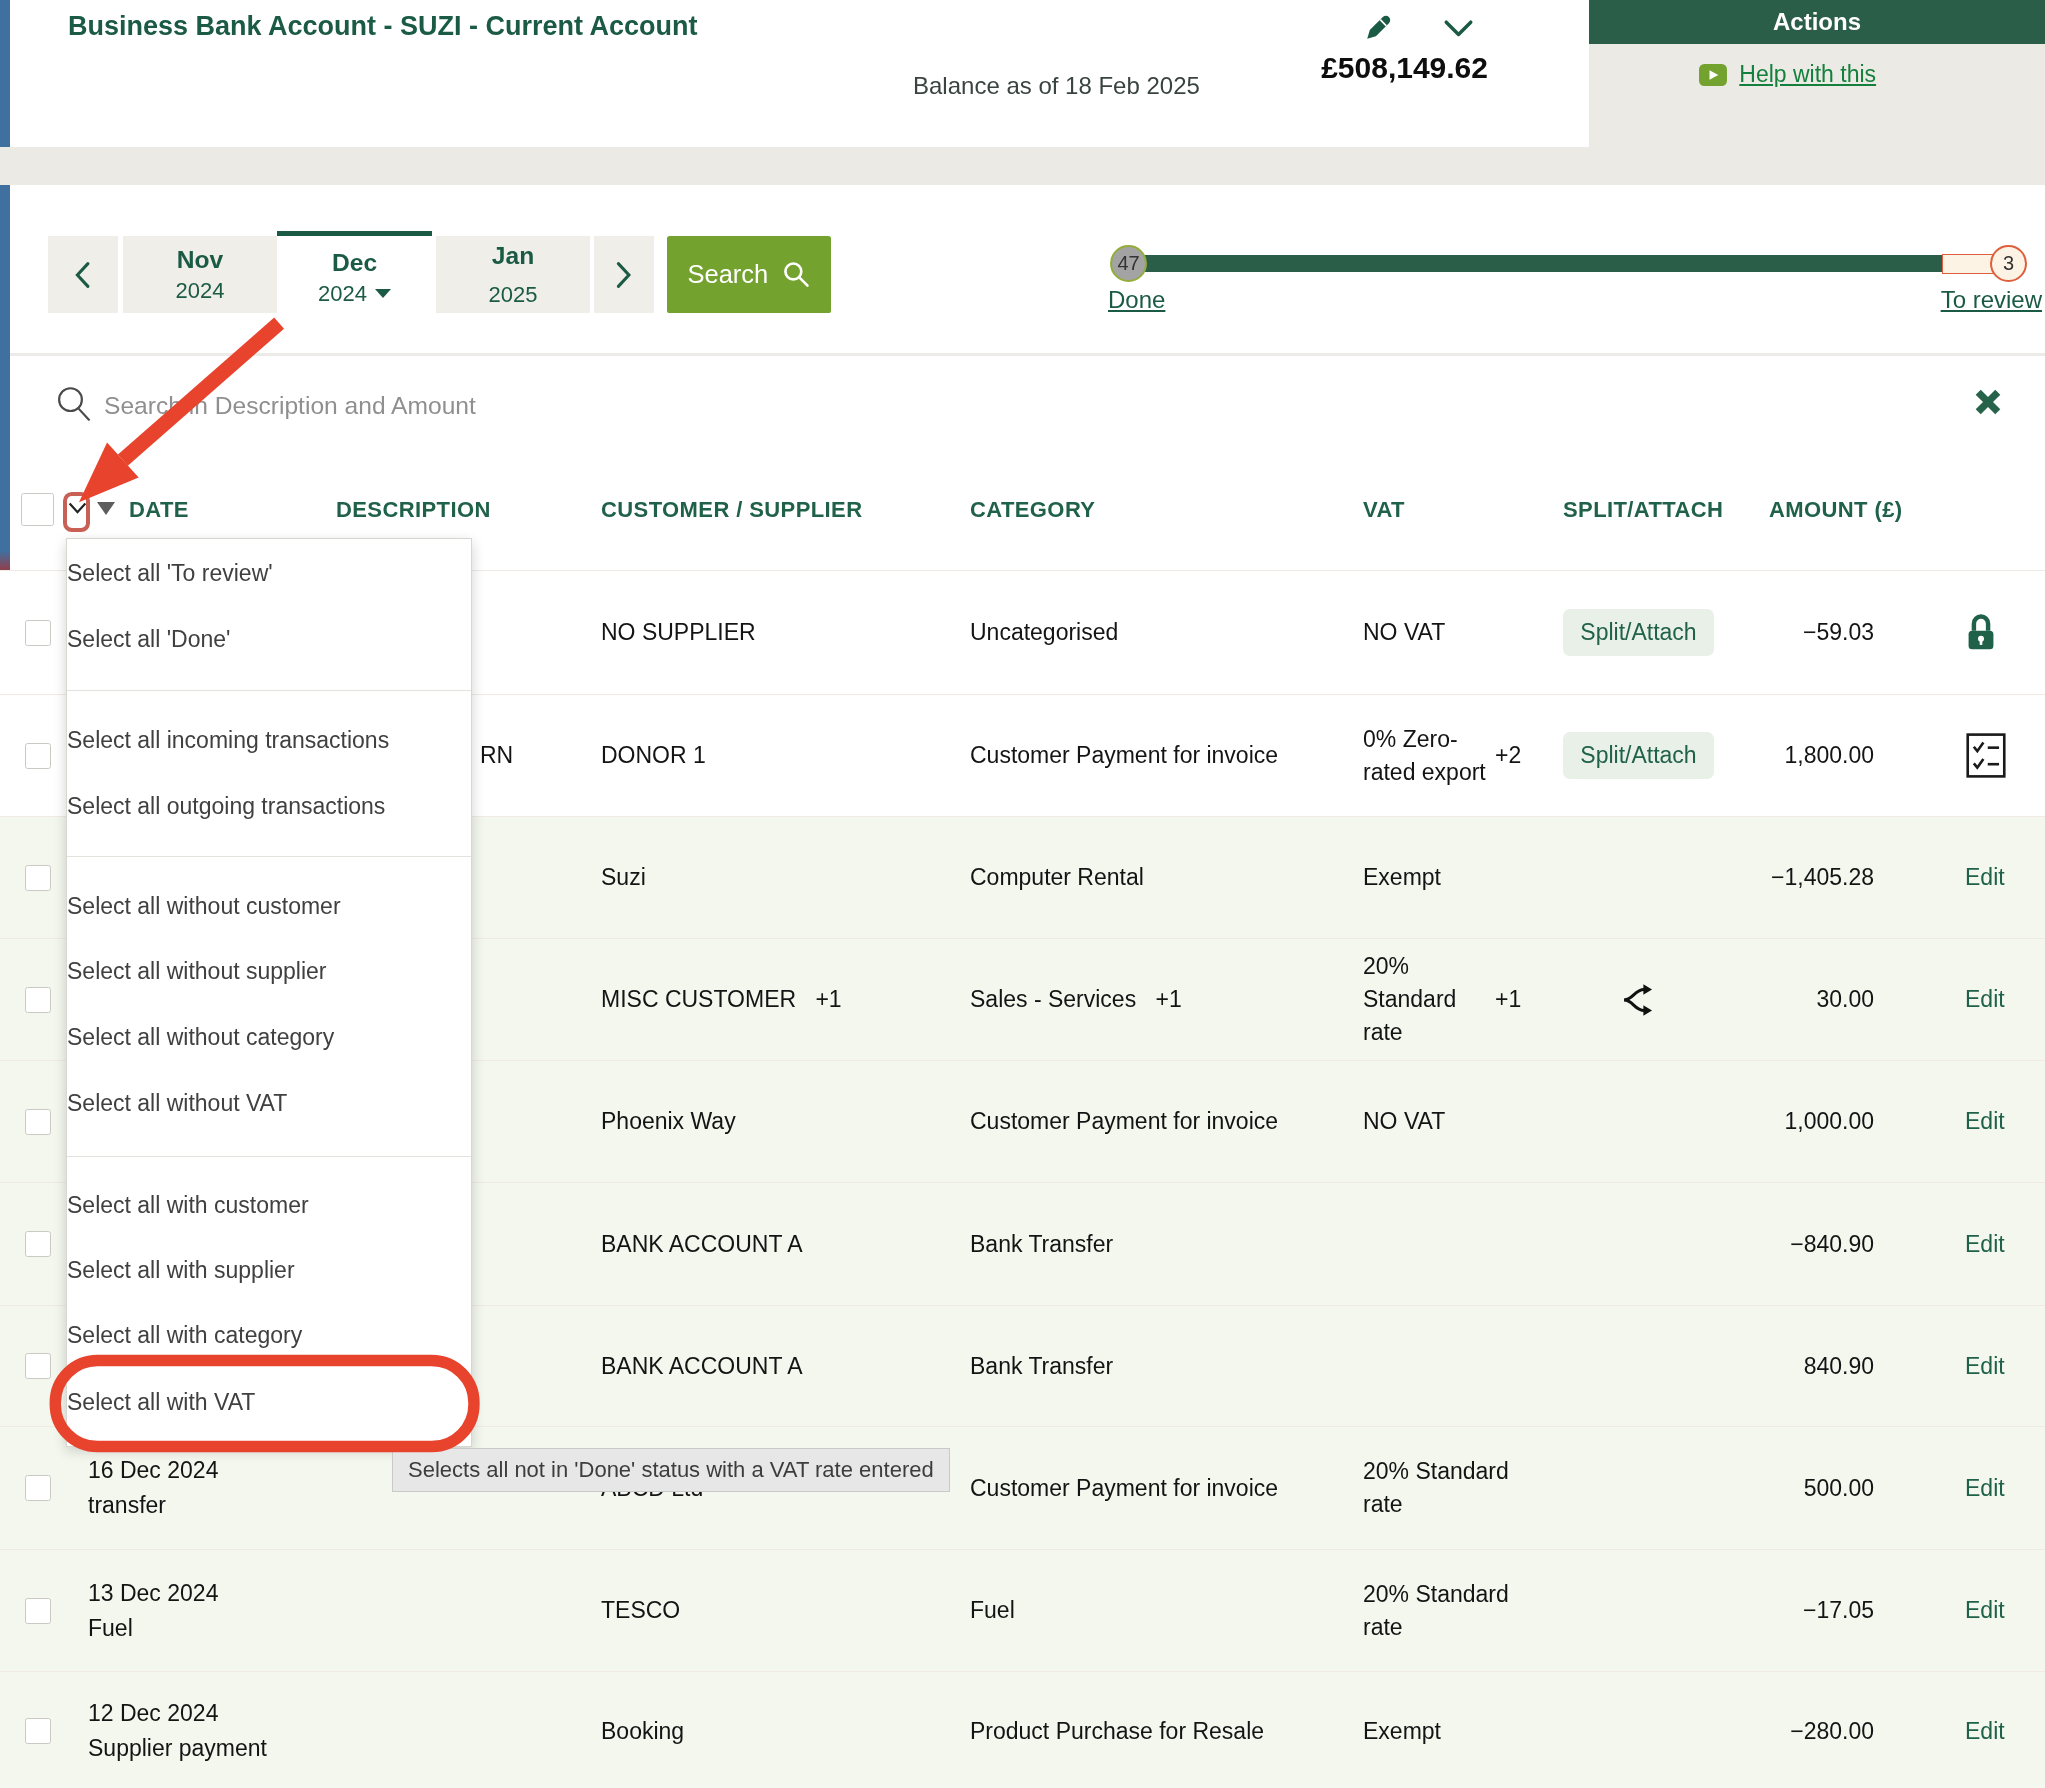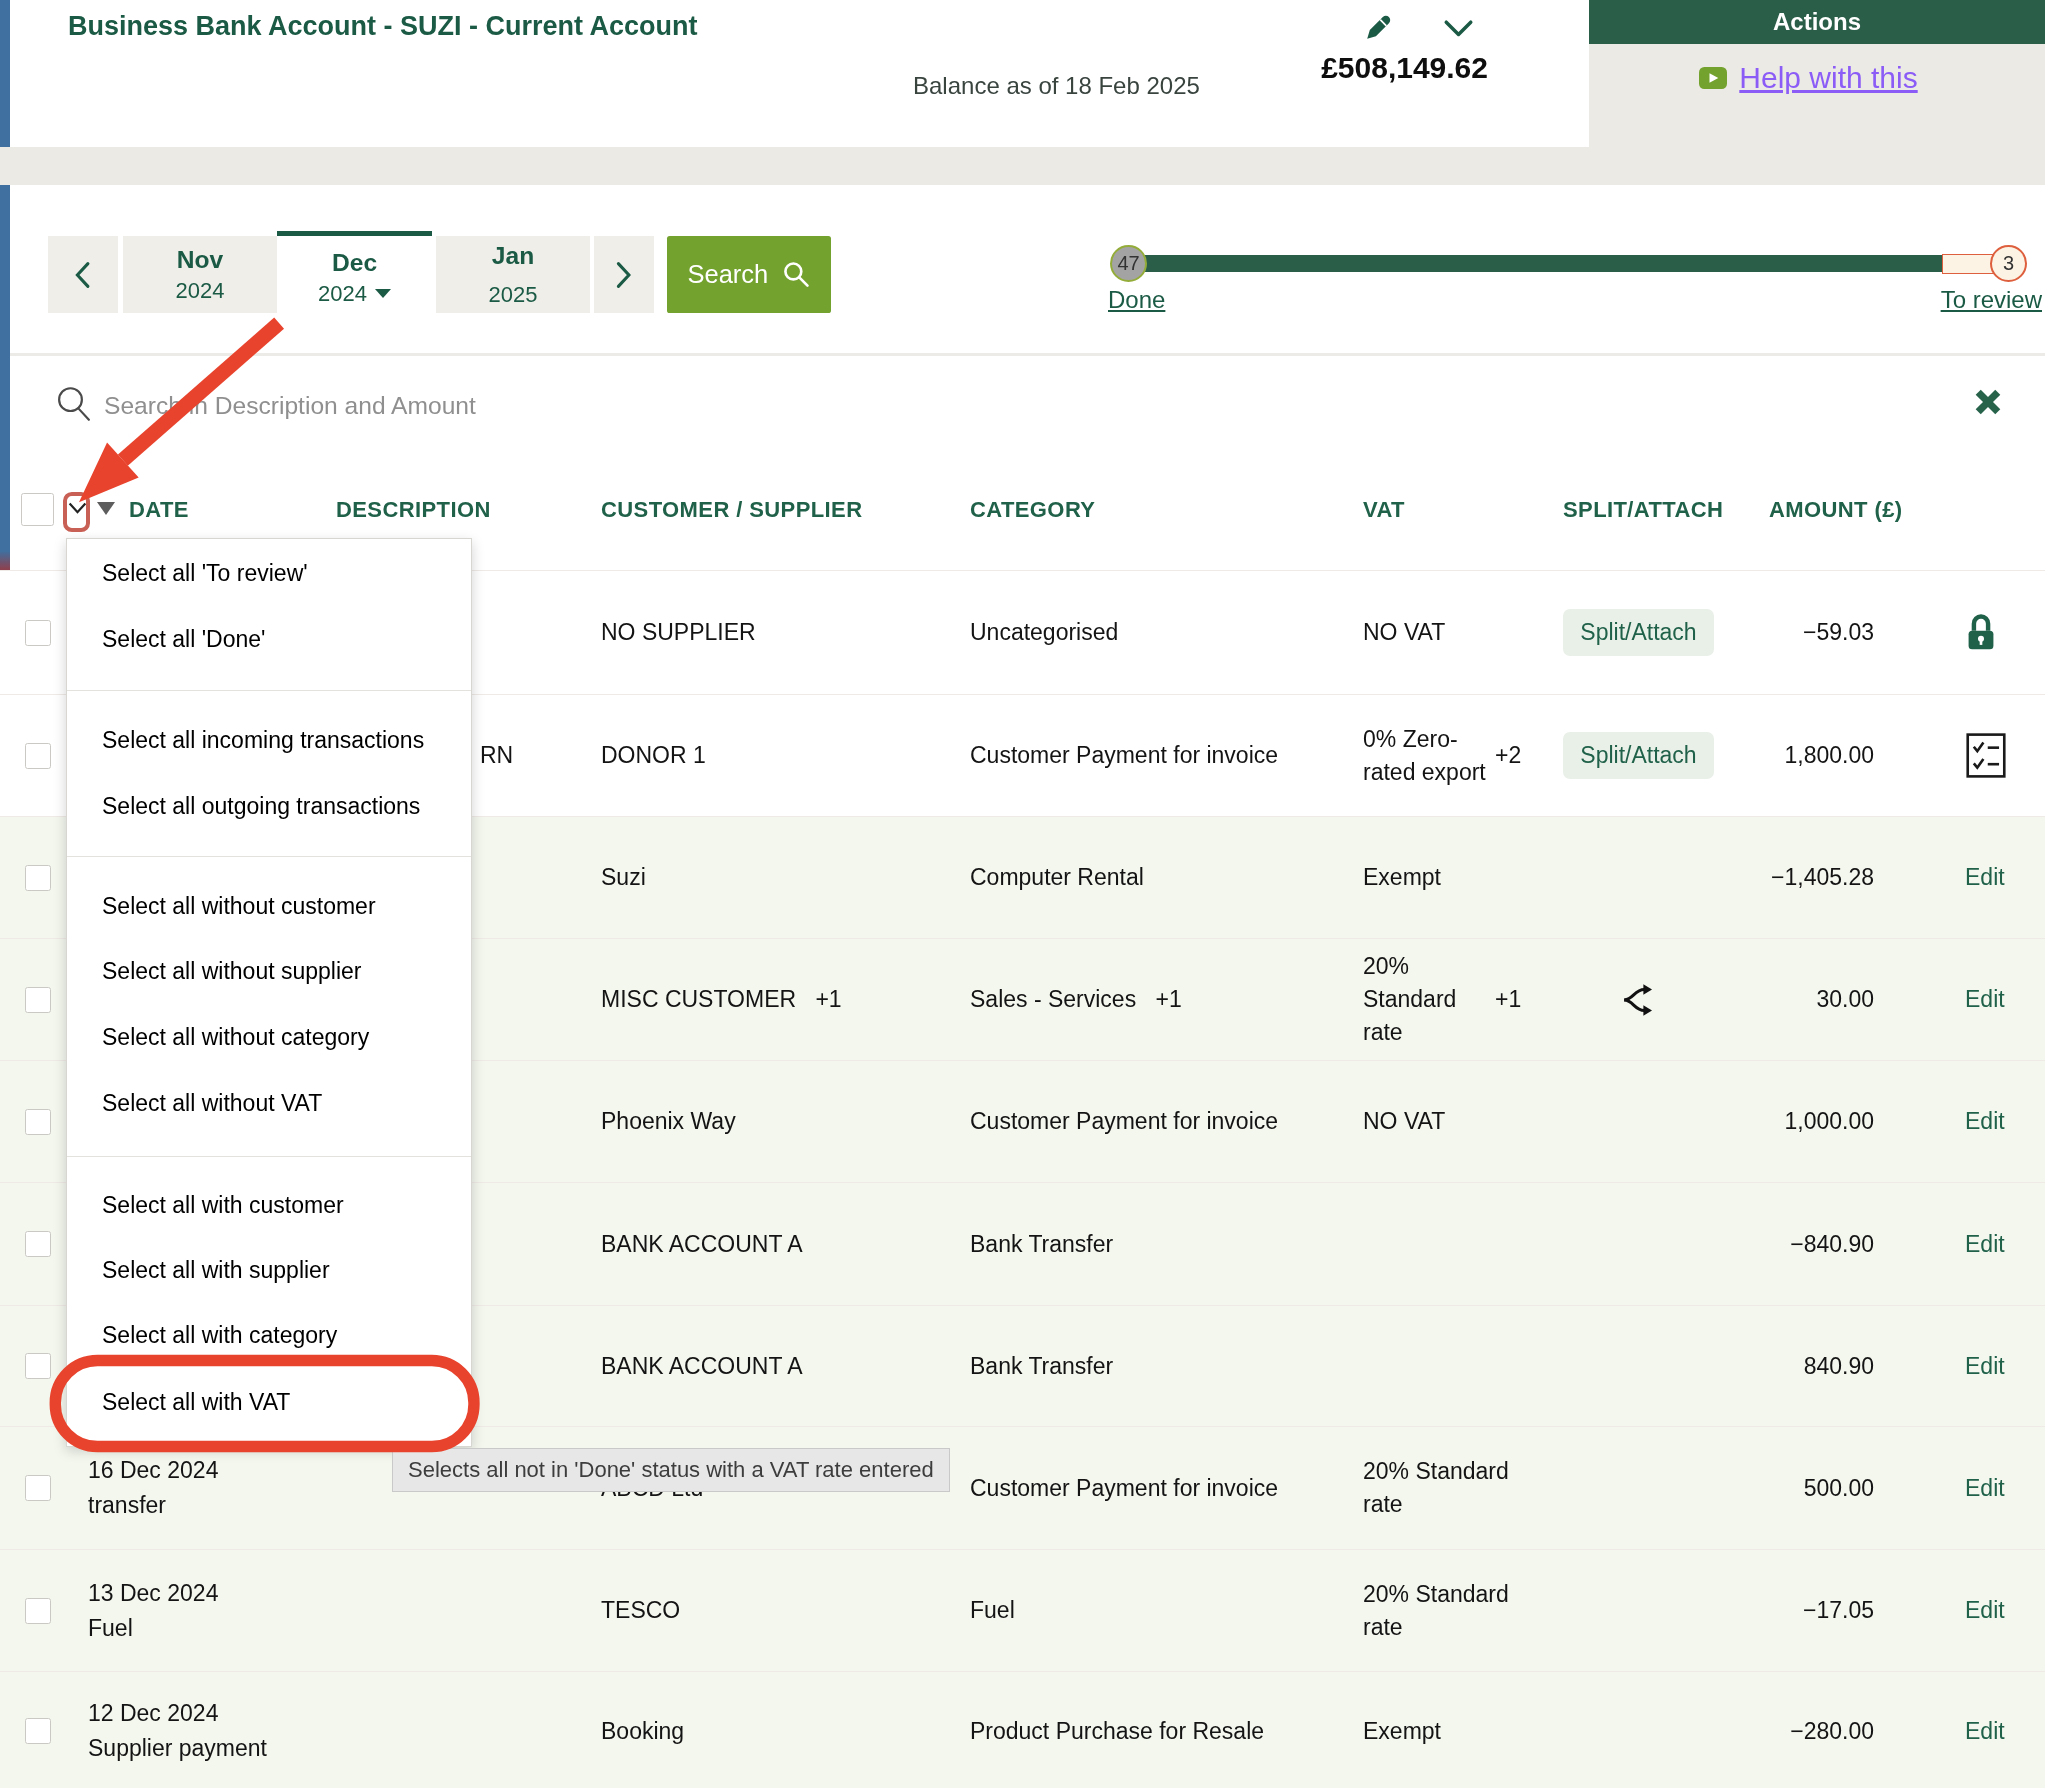--- a/index.html
+++ b/index.html
@@ -20,21 +20,21 @@
   #title{left:68px;top:11.4px;font-size:27px;font-weight:700;color:#1b5a45;}
   #gray-band{left:0;top:147px;width:2045px;height:38px;background:#eceae5;}
   #right-panel{left:1589px;top:44px;width:456px;height:140px;background:#eceae5;}
   #actions-btn{left:1589px;top:0;width:456px;height:44px;background:#2b5e49;color:#fff;
     display:flex;align-items:center;justify-content:center;font-size:24px;cursor:pointer;font-weight:bold;}
   #balance-label{left:913px;top:72px;font-size:24px;color:#39443f;}
   #balance-value{left:1211px;top:51px;width:277px;text-align:right;font-size:30px;font-weight:700;color:#0e0e0e;}
   #pencil{left:1362px;top:10.5px;cursor:pointer;}
   #acct-chevron{left:1441px;top:16px;cursor:pointer;}
   #help-row{left:1699px;top:61px;display:flex;align-items:center;gap:12.3px;cursor:pointer;}
-  #help-label{font-size:30px;color:#8b5cf6;text-decoration:underline;font-weight:500;}
+  #help-label{font-size:23px;color:#15803d;text-decoration:underline;font-weight:500;}
 
   
   .navbtn{top:236px;height:77px;background:#efeee9;display:flex;align-items:center;justify-content:center;cursor:pointer;}
   .tab{top:236px;height:77px;background:#efeee9;display:flex;flex-direction:column;align-items:center;justify-content:center;cursor:pointer;}
   .tab .m{font-size:24.6px;font-weight:600;color:#1b5a45;line-height:32px;}
   .tab .y{font-size:22px;color:#1b5a45;line-height:29px;display:flex;align-items:center;gap:8px;}
   #tab-dec{background:#ffffff;border-top:5.3px solid #1b5a45;top:231px;height:83px;}
   .tri-down{width:0;height:0;border-left:8px solid transparent;border-right:8px solid transparent;border-top:9.7px solid #1b5a45;}
   #search-btn{left:667px;top:236px;width:164px;height:77px;background:#74a22f;border-radius:2.6px;
     display:flex;align-items:center;justify-content:center;gap:12.3px;color:#fff;font-size:25.5px;cursor:pointer;}
@@ -81,21 +81,21 @@
   .splitcol{left:1563px;width:151px;justify-content:center;}
   .pill{background:#e9f0e8;color:#20614a;border-radius:7px;padding:9.7px 17.6px;font-size:23px;cursor:pointer;}
   .amt{left:1492px;width:382px;justify-content:flex-end;}
   .trailing{left:1965px;width:70px;}
   .edit{color:#20614a;font-weight:500;cursor:pointer;}
 
   
   #menu{left:66px;top:538px;width:406px;height:909px;background:#fff;border:0.9px solid #d8d6d1;
     box-shadow:0 3.5px 12.3px rgba(0,0,0,.18);box-sizing:border-box;z-index:5;}
   .menu-item{position:absolute;left:0;width:100%;height:53px;display:flex;align-items:center;
-    padding-left:35px;box-sizing:border-box;font-size:23px;color:#000000;cursor:pointer;text-align:right;}
+    box-sizing:border-box;font-size:23px;color:#404040;cursor:pointer;text-align:right;}
   .menu-div{position:absolute;left:0;width:100%;height:0.9px;background:#e4e2dd;}
 
   
   #tooltip{left:392px;top:1448px;background:#e7e7e7;border:0.9px solid #c9c9c9;color:#3d3d3d;
     font-size:22px;padding:8px 15px;white-space:nowrap;z-index:7;}
 
   
   #anno{left:0;top:0;width:2045px;height:1789px;z-index:8;pointer-events:none;}
   #hdr-red-box{left:63px;top:492px;width:27px;height:40px;border:4.4px solid #c86055;border-radius:8.8px;box-sizing:border-box;z-index:8;pointer-events:none;}
 </style>

